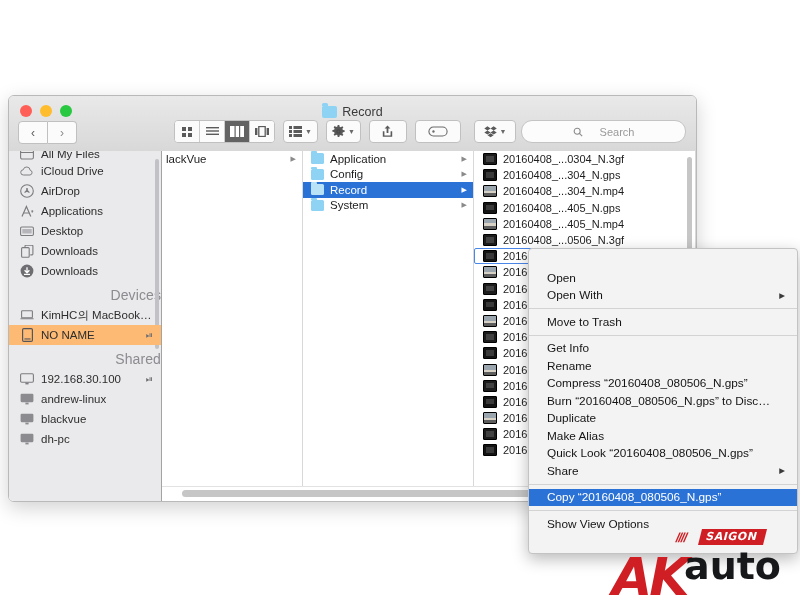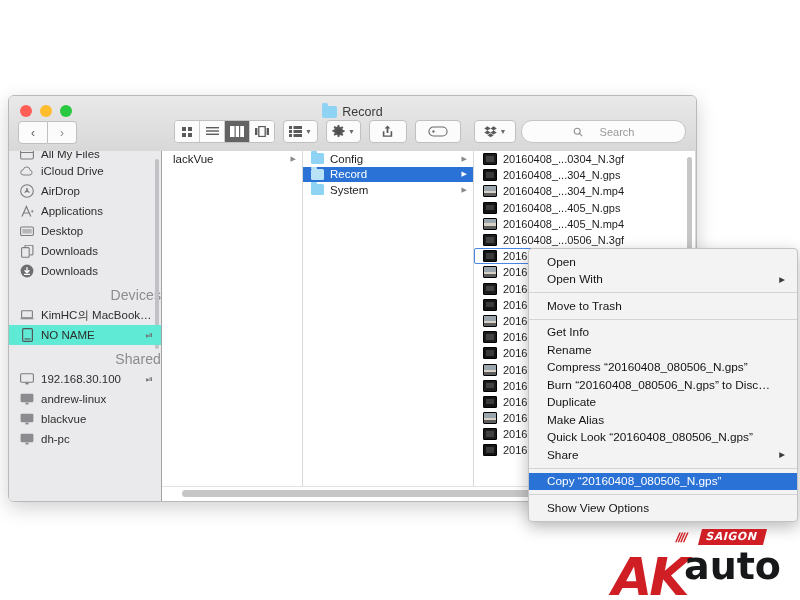--- a/index.html
+++ b/index.html
@@ -87,21 +87,21 @@
     text-align:right;
   }
   .sb-group{
     font-size:14px;color:#8b8b90;font-weight:normal;
     padding:6px 0 2px 12px;letter-spacing:.1px;
   }
   .sb-item{
     display:flex;align-items:center;gap:7px;height:20px;padding:0 8px 0 11px;
     font-size:11.5px;color:#2d2d2d;position:relative;
   }
-  .sb-item.sel{background:#5eead4;}
+  .sb-item.sel{background:#fdba74;}
   .sb-item .lbl{white-space:nowrap;overflow:hidden;text-overflow:ellipsis;}
   .sb-ico{width:14px;height:14px;flex:none;display:flex;align-items:center;justify-content:center;}
   .eject{margin-left:auto;font-size:9px;color:#6e6e72;}
   .sb-scroll{
     position:absolute;right:2px;top:8px;width:4px;height:190px;
     background:#c2c2c6;border-radius:2px;
   }
 
   
   .cols{flex:1;display:flex;position:relative;overflow:hidden;background:#fff;}
@@ -162,21 +162,21 @@
   .hthumb{
     position:absolute;left:20px;top:3px;width:438px;height:7px;
     background:#c6c6c6;border-radius:4px;
   }
 
   
   #ctx{
     position:absolute;left:528px;top:248px;width:268px;
     background:#f3f3f3;border:1px solid #c3c3c3;border-radius:4px;
     box-shadow:0 5px 16px rgba(0,0,0,.28);
-    padding:4px 0;font-size:11.8px;color:#141414;overflow:hidden;
+    padding:20px 0;font-size:11.8px;color:#141414;overflow:hidden;
   }
   .mi{
     height:17.5px;display:flex;align-items:center;padding:0 12px 0 18px;
     white-space:nowrap;position:relative;
   }
   .mi.hl{background:#2b72d7;color:#ffffff;}
   .mi .sub{margin-left:auto;font-size:7.5px;color:#3a3a3a;}
   .msep{height:1px;background:#d3d3d3;margin:4px 0;}
   .mi .txt{overflow:hidden;text-overflow:ellipsis;}
 
@@ -450,28 +450,33 @@
                 <rect x="5.4" y="9.6" width="3.2" height="1.8" fill="#8b8b90"></rect>
               </svg>
           </span>
           <span class="lbl">dh-pc</span>
         </div>
       </div>
 
       <div class="cols">
 
         <div class="col col1">
-          <div class="row" style="padding-left:11px">
+          <div class="row" style="padding-left:4px">
             <span>lackVue</span>
             <span class="arr">▶</span>
           </div>
           <div class="grip" style="right:-3px">||</div>
         </div>
 
         <div class="col col2">
+          <div class="row">
+            <span class="fico"></span>
+            <span>Application</span>
+            <span class="arr">▶</span>
+          </div>
           <div class="row">
             <span class="fico"></span>
             <span>Config</span>
             <span class="arr">▶</span>
           </div>
           <div class="row sel-blue">
             <span class="fico"></span>
             <span>Record</span>
             <span class="arr">▶</span>
           </div>

